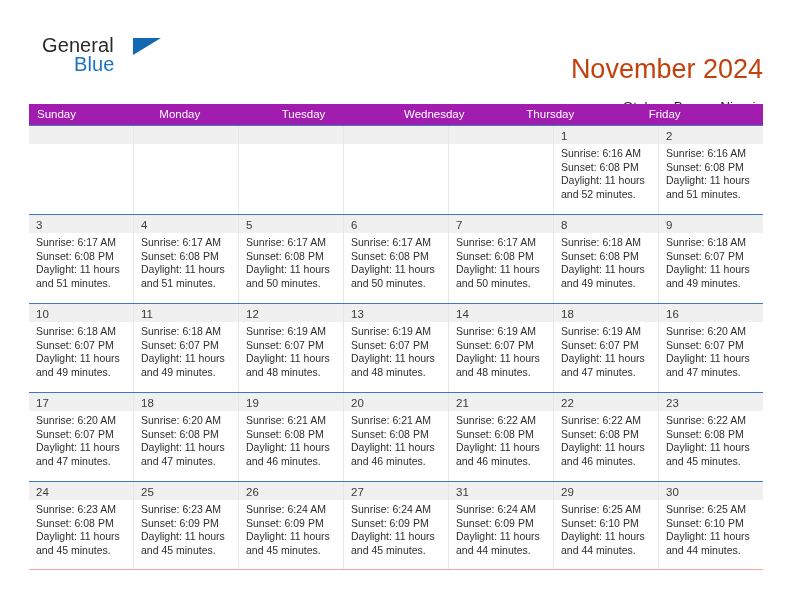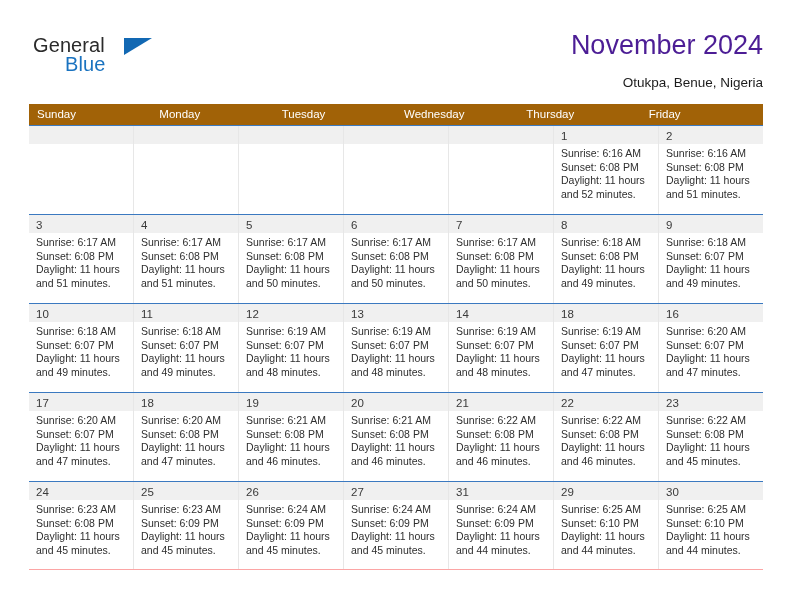--- a/index.html
+++ b/index.html
@@ -18,21 +18,21 @@
   .page {
     position: relative;
     width: 792px;
     height: 612px;
     box-sizing: border-box;
   }
 
   
   .top {
     position: absolute;
-    left: 31px;
+    left: 40px;
     top: 28px;
     right: 29px;
     height: 68px;
   }
   .brand {
     position: absolute;
     left: 0;
     top: 6px;
     width: 260px;
     height: 56px;
@@ -68,44 +68,45 @@
   }
 
   .title-wrap {
     position: absolute;
     right: 0;
     top: 0;
     text-align: right;
   }
   .cal-title {
     font-size: 27px;
-    color: #4c1d95;
+    color: #c2410c;
     font-weight: 400;
     line-height: 34px;
     white-space: nowrap;
+    margin-top: 24px;
   }
   .cal-sub {
     font-size: 13.5px;
     color: #1c1c1c;
     font-weight: 400;
     line-height: 20px;
     margin-top: 11px;
     white-space: nowrap;
   }
 
   
   .calendar {
     position: absolute;
     left: 29px;
     top: 104px;
     width: 734px;
   }
   .weekhead {
     display: flex;
-    background: #a16207;
+    background: #a21caf;
     height: 21px;
   }
   .weekhead .wd {
     flex: 1 1 0;
     color: #ffffff;
     font-size: 11.5px;
     line-height: 21px;
     padding-left: 8px;
     box-sizing: border-box;
     white-space: nowrap;

